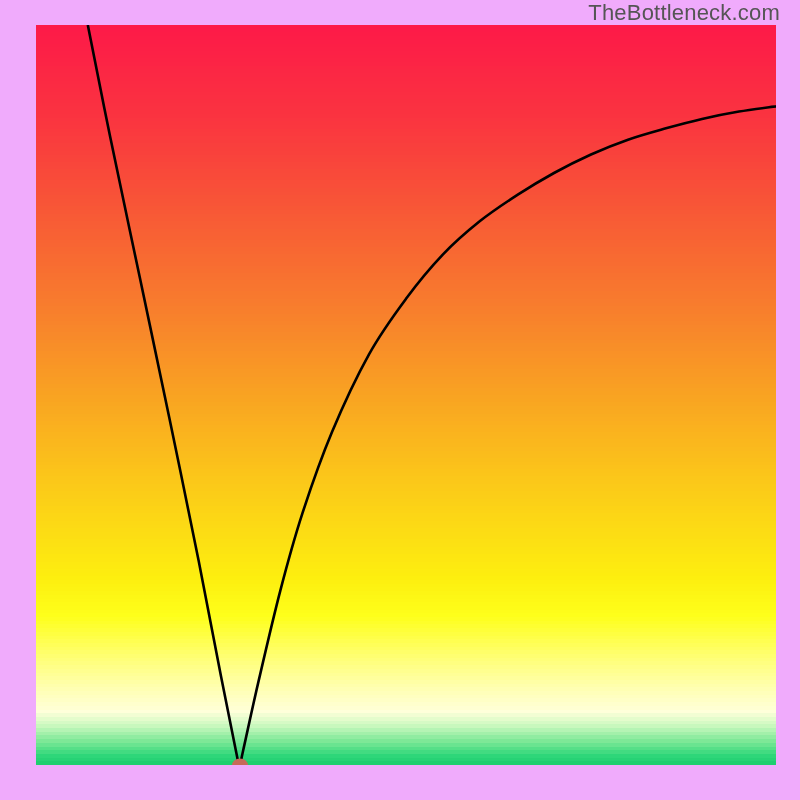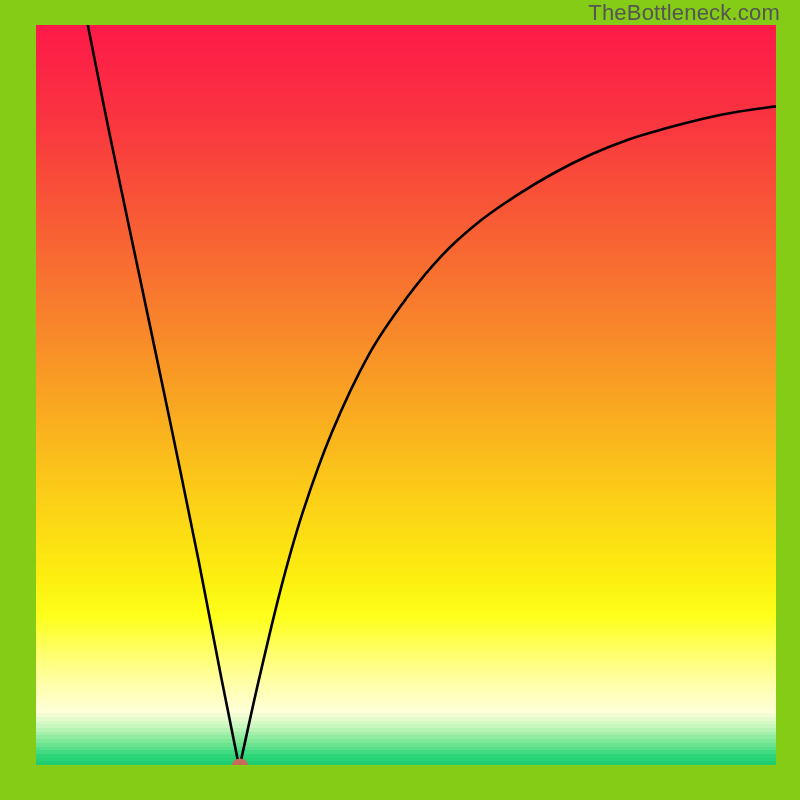--- a/index.html
+++ b/index.html
@@ -8,21 +8,21 @@
     width: 800px;
     height: 800px;
     background: #000;
     font-family: Arial, Helvetica, sans-serif;
     overflow: hidden;
   }
   .frame {
     position: relative;
     width: 800px;
     height: 800px;
-    background: #84cc16;
+    background: #f0abfc;
   }
   .plot-area {
     position: absolute;
     left: 36px;
     top: 25px;
     width: 740px;
     height: 740px;
     overflow: hidden;
   }
   .bg-gradient {

